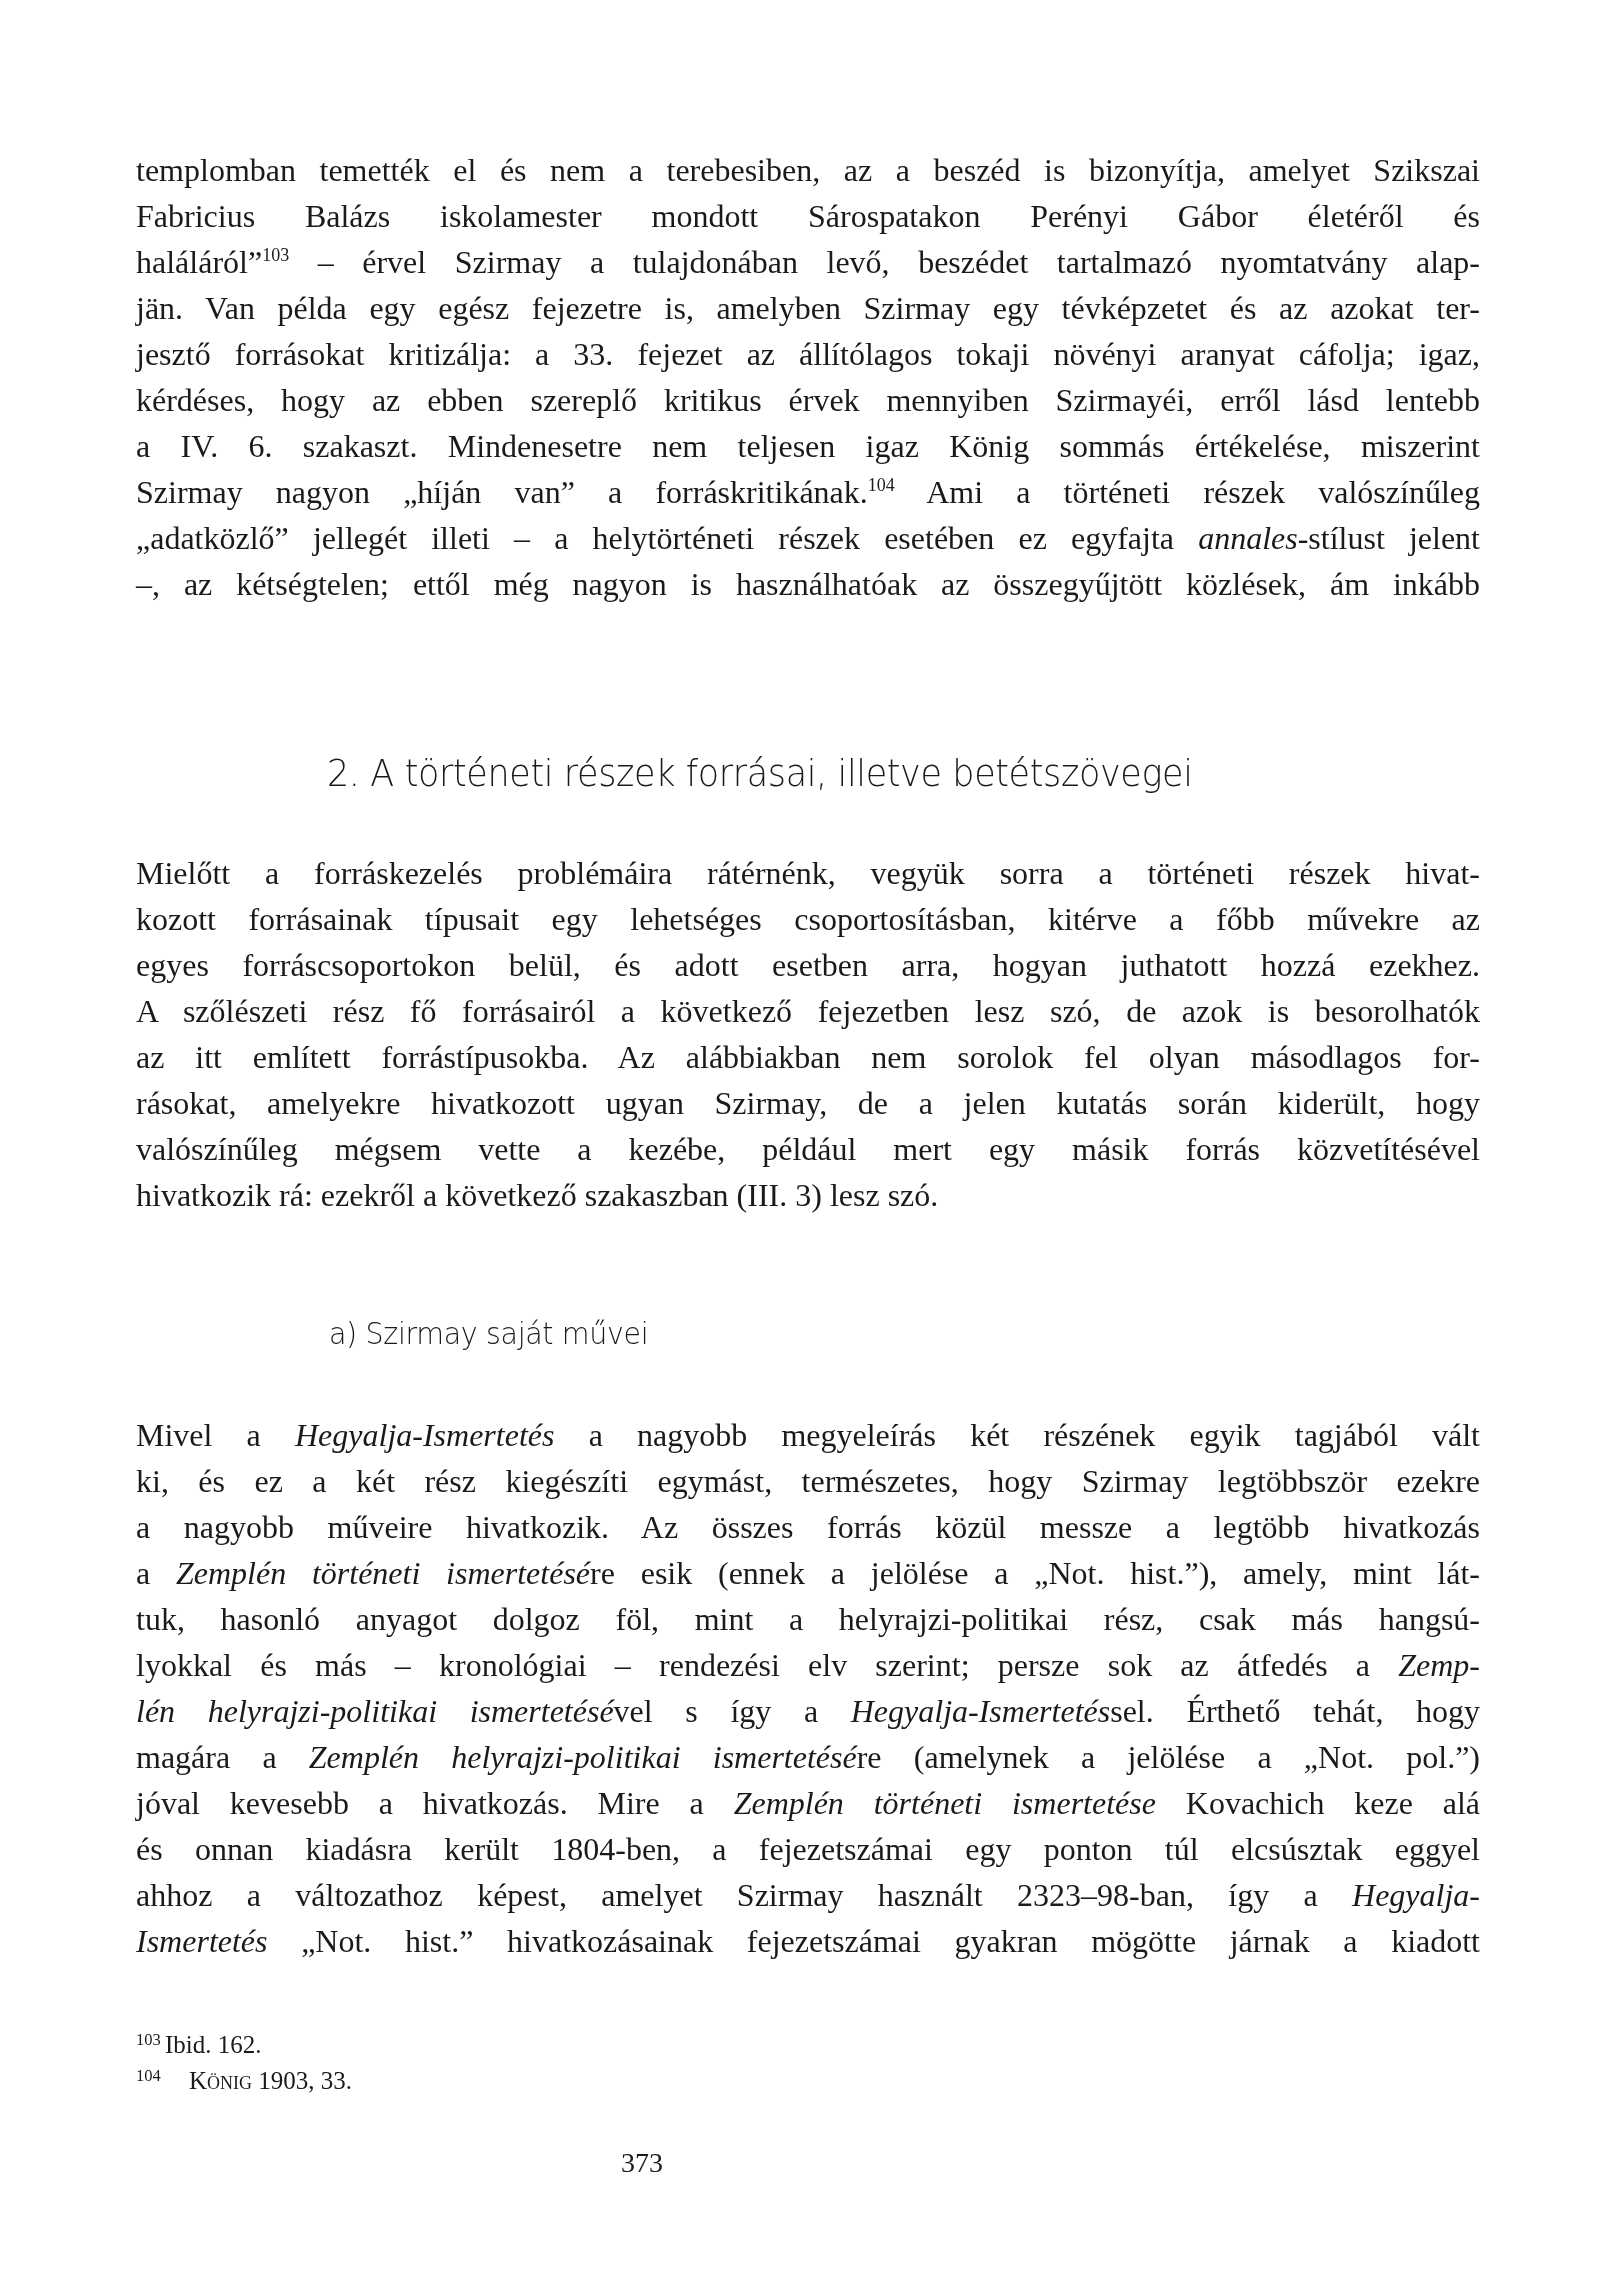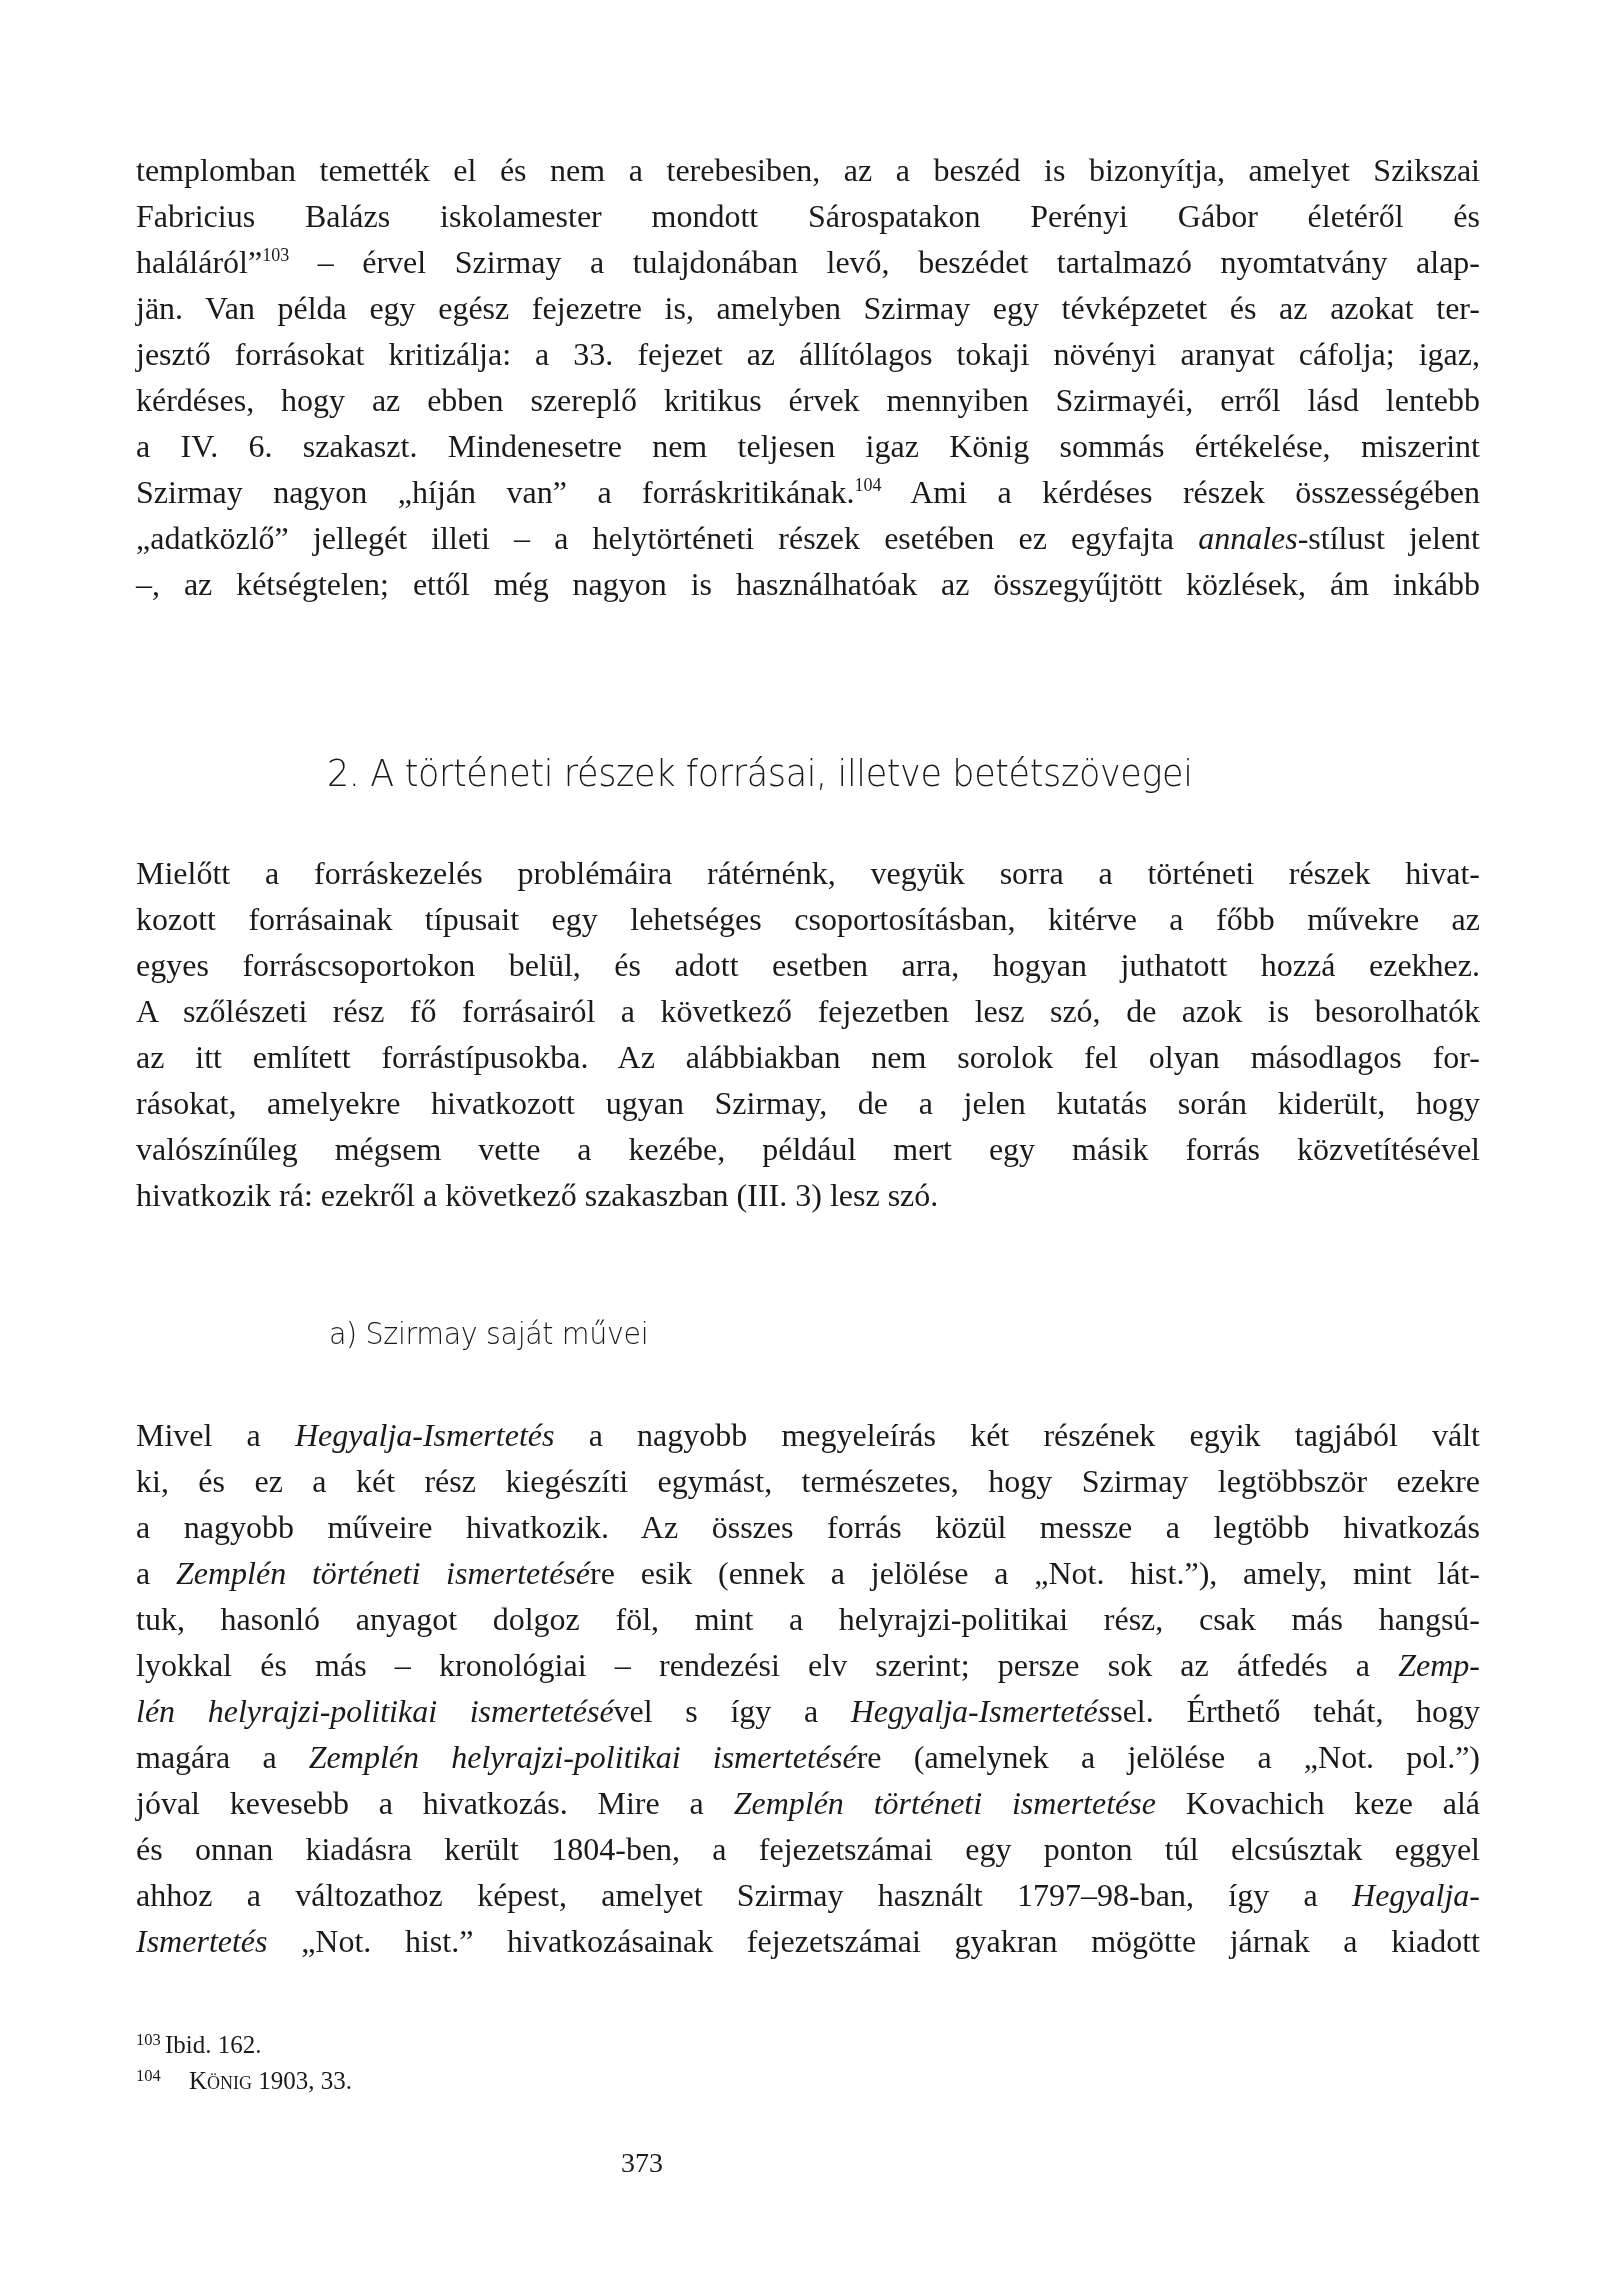--- a/index.html
+++ b/index.html
@@ -40,21 +40,21 @@
 <div class="page">
 
   <div class="text-block p1">
     <span class="line">templomban temették el és nem a terebesiben, az a beszéd is bizonyítja, amelyet Szikszai</span>
     <span class="line">Fabricius Balázs iskolamester mondott Sárospatakon Perényi Gábor életéről és</span>
     <span class="line"><span>haláláról”</span><sup>103</sup><span> – érvel Szirmay a tulajdonában levő, beszédet tartalmazó nyomtatvány alap-</span></span>
     <span class="line">jän. Van példa egy egész fejezetre is, amelyben Szirmay egy tévképzetet és az azokat ter-</span>
     <span class="line">jesztő forrásokat kritizálja: a 33. fejezet az állítólagos tokaji növényi aranyat cáfolja; igaz,</span>
     <span class="line">kérdéses, hogy az ebben szereplő kritikus érvek mennyiben Szirmayéi, erről lásd lentebb</span>
     <span class="line">a IV. 6. szakaszt. Mindenesetre nem teljesen igaz König sommás értékelése, miszerint</span>
-    <span class="line"><span>Szirmay nagyon „híján van” a forráskritikának.</span><sup>104</sup><span> Ami a kérdéses részek összességében</span></span>
+    <span class="line"><span>Szirmay nagyon „híján van” a forráskritikának.</span><sup>104</sup><span> Ami a történeti részek valószínűleg</span></span>
     <span class="line"><span>„adatközlő” jellegét illeti – a helytörténeti részek esetében ez egyfajta </span><i>annales</i><span>-stílust jelent</span></span>
     <span class="line">–, az kétségtelen; ettől még nagyon is használhatóak az összegyűjtött közlések, ám inkább</span>
   </div>
 
   <div class="heading h2">2. A történeti részek forrásai, illetve betétszövegei</div>
 
   <div class="text-block p2">
     <span class="line">Mielőtt a forráskezelés problémáira rátérnénk, vegyük sorra a történeti részek hivat-</span>
     <span class="line">kozott forrásainak típusait egy lehetséges csoportosításban, kitérve a főbb művekre az</span>
     <span class="line">egyes forráscsoportokon belül, és adott esetben arra, hogyan juthatott hozzá ezekhez.</span>
@@ -71,21 +71,21 @@
     <span class="line"><span>Mivel a </span><i>Hegyalja-Ismertetés</i><span> a nagyobb megyeleírás két részének egyik tagjából vált</span></span>
     <span class="line">ki, és ez a két rész kiegészíti egymást, természetes, hogy Szirmay legtöbbször ezekre</span>
     <span class="line">a nagyobb műveire hivatkozik. Az összes forrás közül messze a legtöbb hivatkozás</span>
     <span class="line"><span>a </span><i>Zemplén történeti ismertetésé</i><span>re esik (ennek a jelölése a „Not. hist.”), amely, mint lát-</span></span>
     <span class="line">tuk, hasonló anyagot dolgoz föl, mint a helyrajzi-politikai rész, csak más hangsú-</span>
     <span class="line"><span>lyokkal és más – kronológiai – rendezési elv szerint; persze sok az átfedés a </span><i>Zemp-</i></span>
     <span class="line"><i>lén helyrajzi-politikai ismertetésé</i><span>vel s így a </span><i>Hegyalja-Ismertetés</i><span>sel. Érthető tehát, hogy</span></span>
     <span class="line"><span>magára a </span><i>Zemplén helyrajzi-politikai ismertetésé</i><span>re (amelynek a jelölése a „Not. pol.”)</span></span>
     <span class="line"><span>jóval kevesebb a hivatkozás. Mire a </span><i>Zemplén történeti ismertetése</i><span> Kovachich keze alá</span></span>
     <span class="line">és onnan kiadásra került 1804-ben, a fejezetszámai egy ponton túl elcsúsztak eggyel</span>
-    <span class="line"><span>ahhoz a változathoz képest, amelyet Szirmay használt 1797–98-ban, így a </span><i>Hegyalja-</i></span>
+    <span class="line"><span>ahhoz a változathoz képest, amelyet Szirmay használt 2323–98-ban, így a </span><i>Hegyalja-</i></span>
     <span class="line"><i>Ismertetés</i><span> „Not. hist.” hivatkozásainak fejezetszámai gyakran mögötte járnak a kiadott</span></span>
   </div>
 
   <div class="footnotes">
     <div class="fn-row">
       <span class="fn-num">103</span>
       <span>Ibid. 162.</span>
     </div>
     <div class="fn-row">
       <span class="fn-num">104</span>

